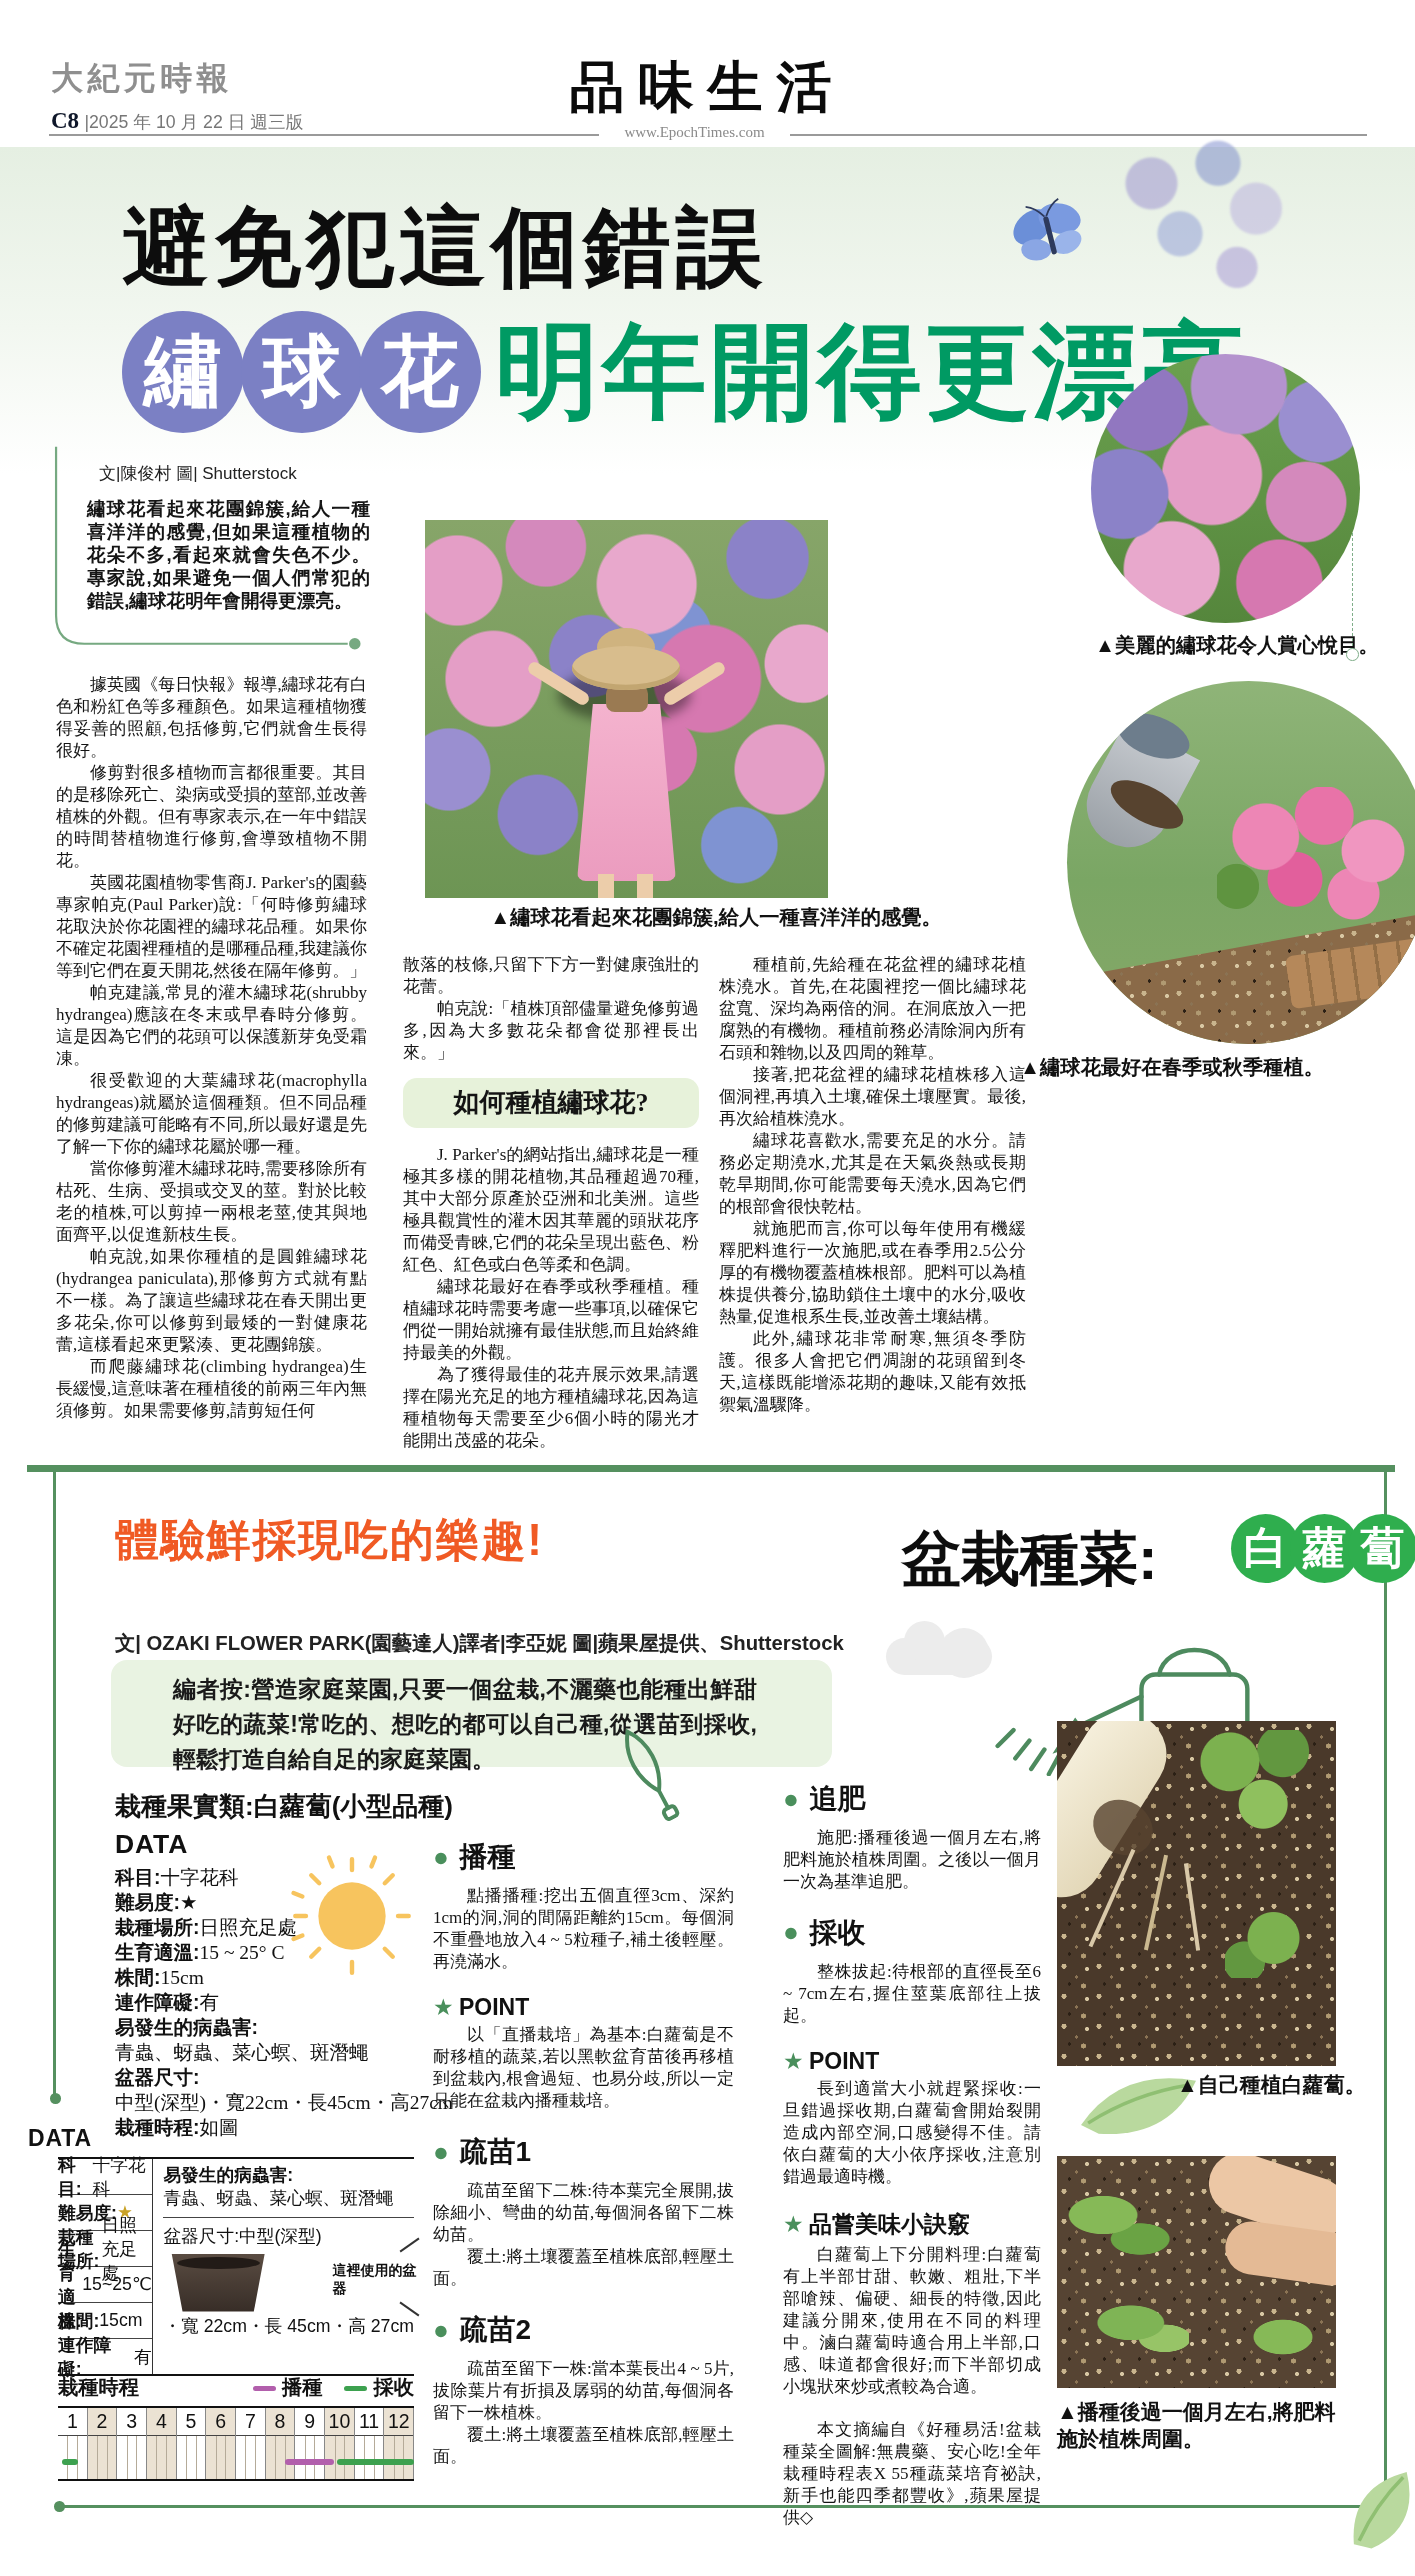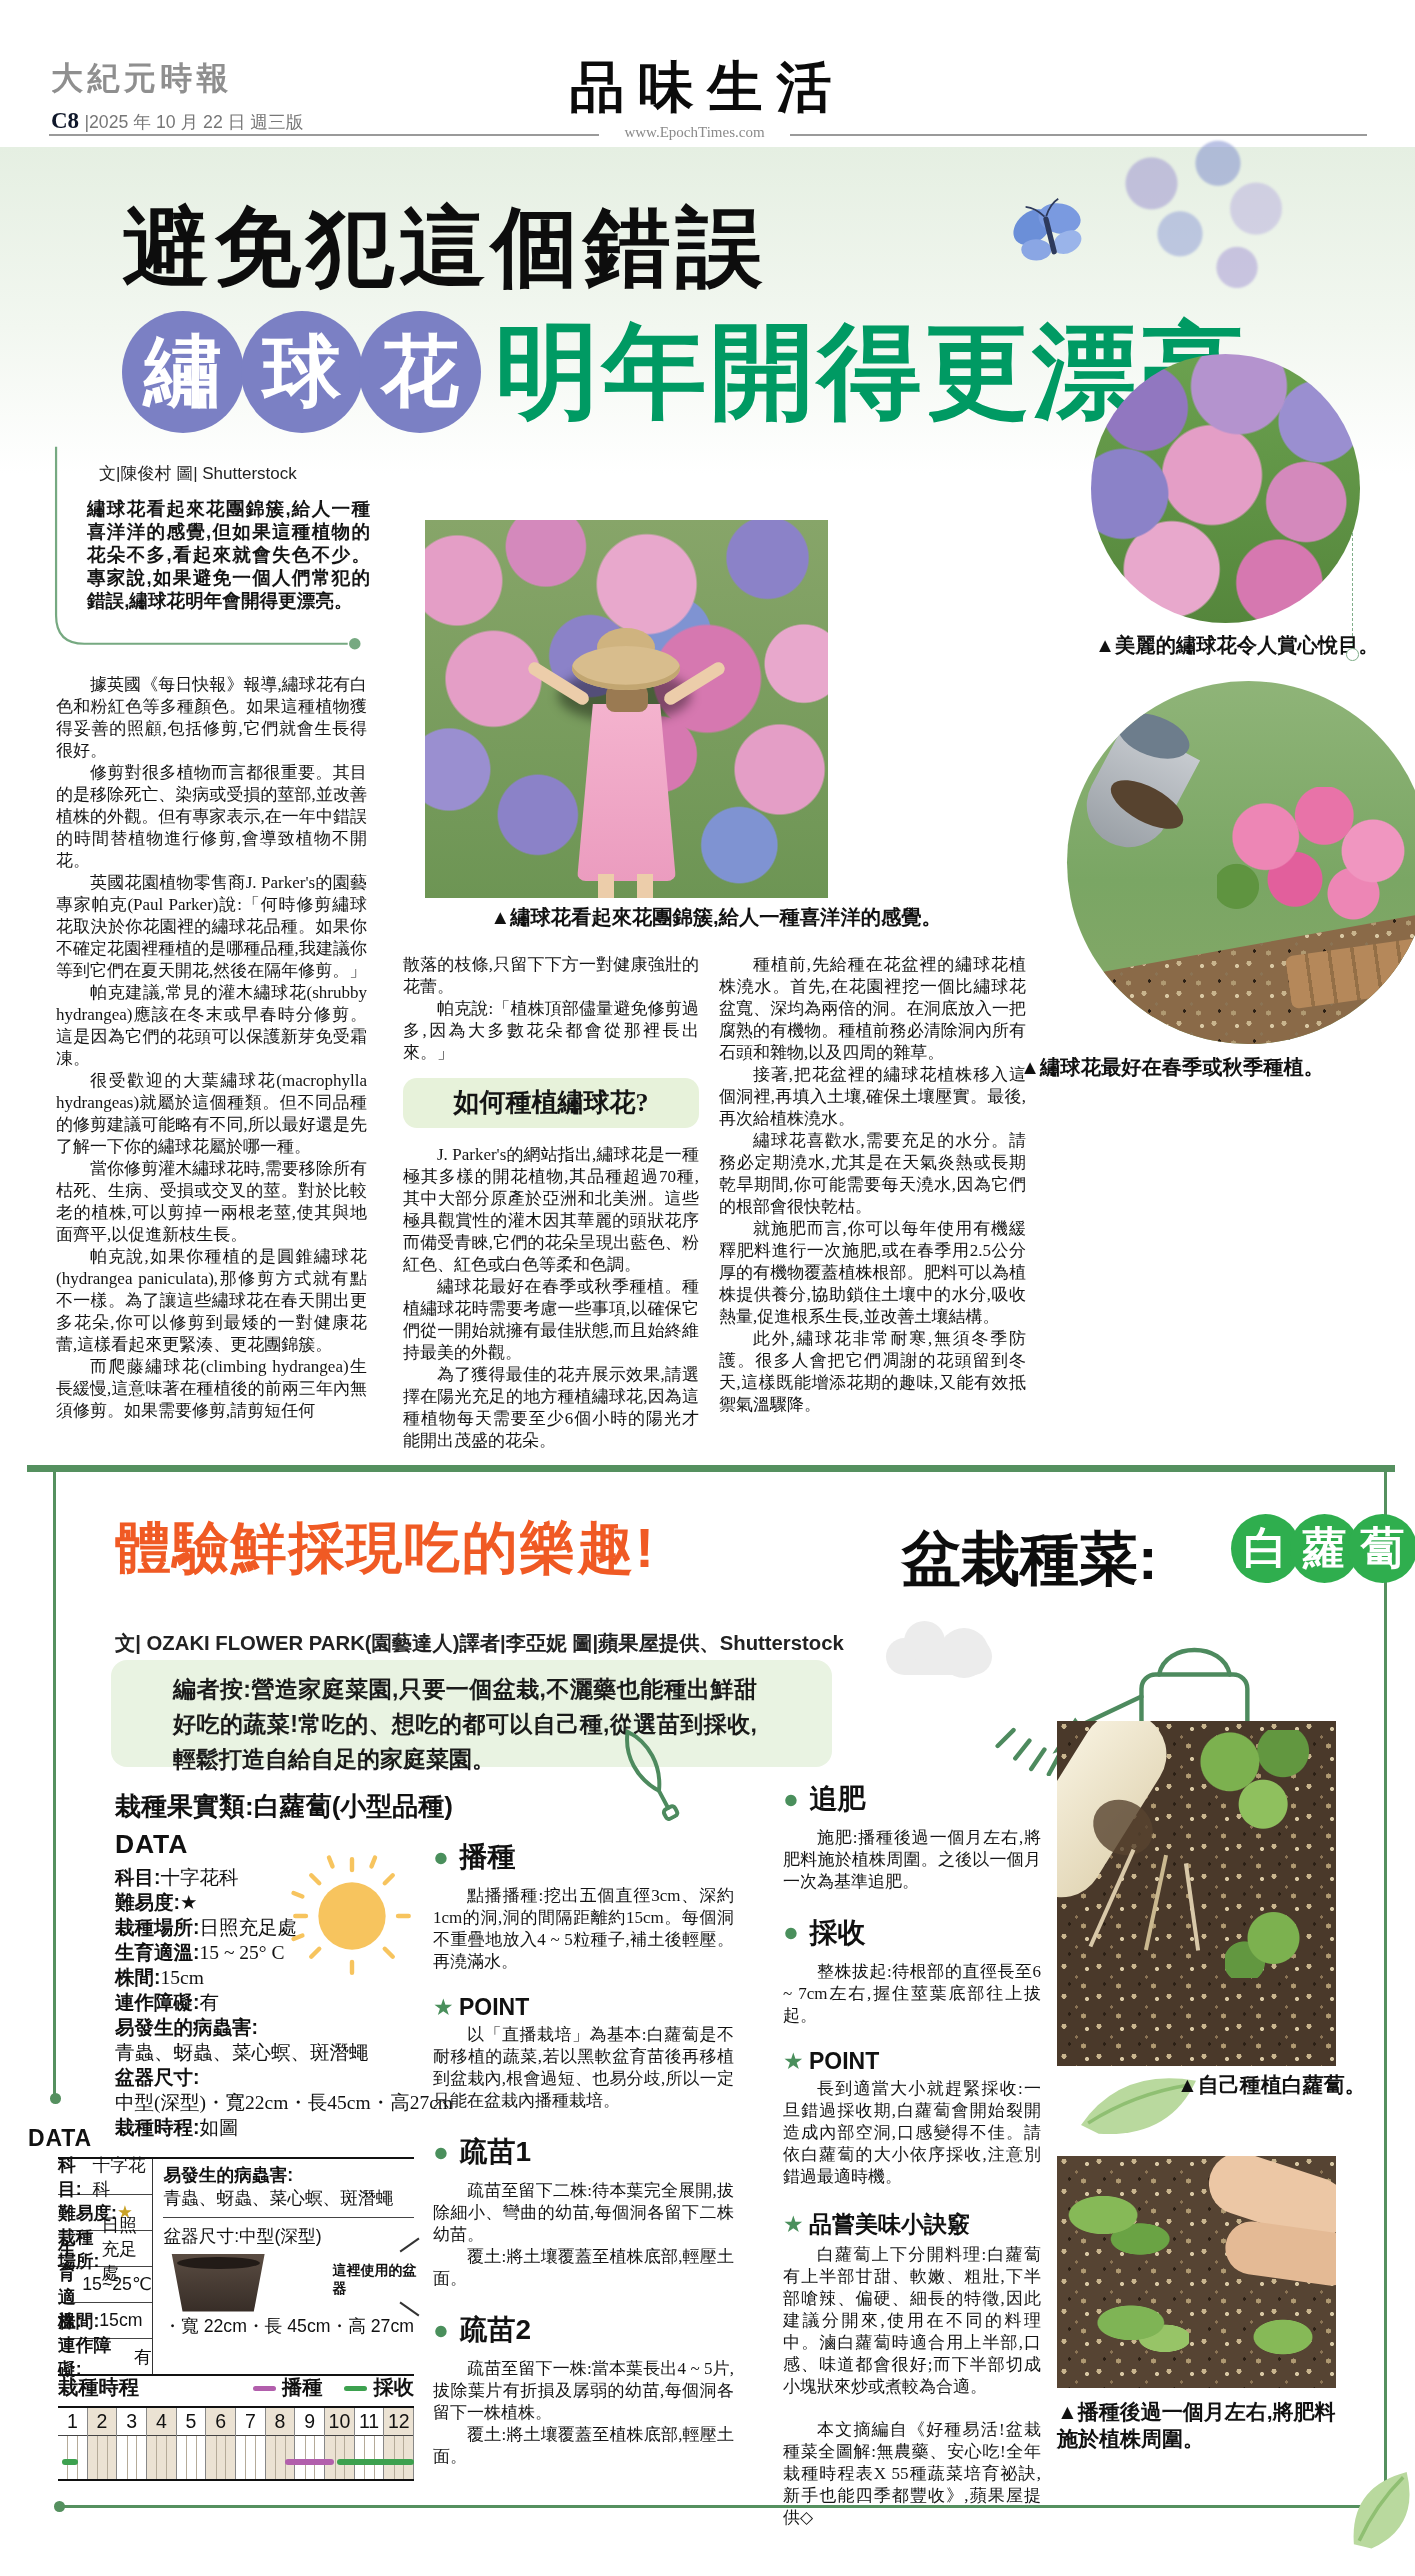--- a/index.html
+++ b/index.html
@@ -61,21 +61,21 @@
     radial-gradient(circle 44px at 70% 85%,#d678b0 96%,transparent),
     linear-gradient(180deg,#6ba14f,#55863c)}
   .soil{background-color:#4a392a;background-image:
     radial-gradient(circle 2.7px at 7px 5.3px,#c9b58e 90%,transparent),
     radial-gradient(circle 1.8px at 19.5px 16px,#8a7354 90%,transparent),
     radial-gradient(circle 2.2px at 30px 8px,#d8c8a4 90%,transparent),
     radial-gradient(circle 1.8px at 12.4px 23px,#2b2015 90%,transparent),
     radial-gradient(circle 2.7px at 26.5px 25px,#b09a72 90%,transparent);
     background-size:35px 30px}
   
-  .a2-orange{font-size:56px;font-weight:bold;letter-spacing:1.8px;color:#f05a24}
+  .a2-orange{font-size:44px;font-weight:bold;letter-spacing:1.8px;color:#f05a24}
   .a2-black{font-size:59px;font-weight:bold;color:#0d0d0d}
   .byline2{font-size:20.3px;font-weight:bold;color:#222}
   .note-box{background:#e9f3e2;border-radius:16px}
   .note-text{font-size:23px;line-height:35px;font-weight:bold;text-align:justify;color:#1a1a1a}
   .cat{font-size:26px;font-weight:bold}
   .data-title{font-size:26.5px;font-weight:bold;letter-spacing:0.9px}
   .dl-line{font-size:19.5px;line-height:24px;white-space:nowrap}
   .dl-line .lb{font-weight:bold}
   .dl-line .vl{font-family:"Liberation Serif","DejaVu Serif",serif}
   .gold{color:#c9a227}

